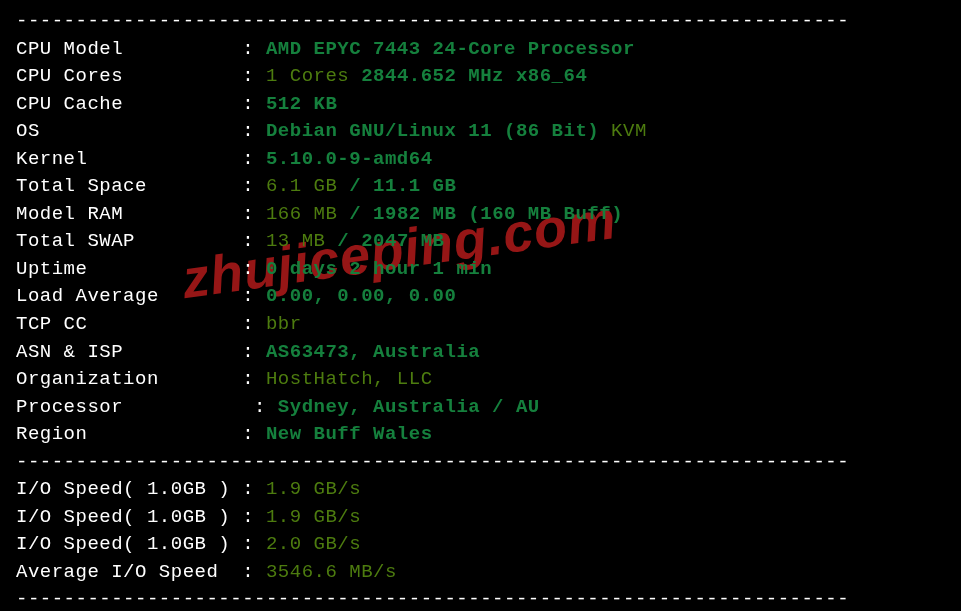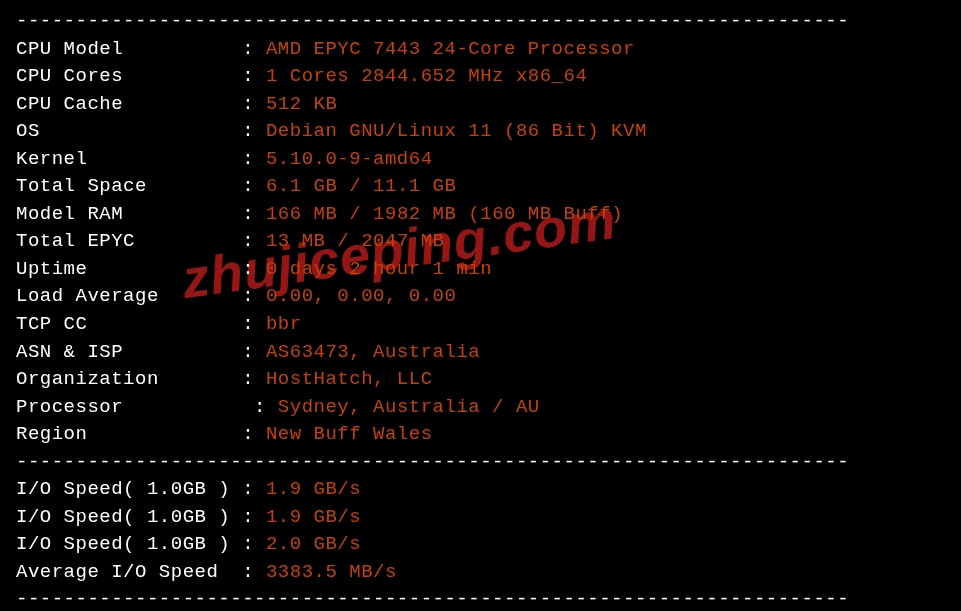--- a/index.html
+++ b/index.html
@@ -23,24 +23,25 @@
       white-space: pre;
       letter-spacing: 0.5px;
     }
     .label {
       color: #ffffff;
     }
     .colon {
       color: #ffffff;
     }
     .cyan {
-      color: #c2410c;
+      color: #15803d;
+      font-weight: bold;
     }
     .yellow {
-      color: #c2410c;
+      color: #4d7c0f;
     }
     .dash-line {
       color: #ffffff;
       white-space: pre;
       letter-spacing: 0.5px;
     }
     .watermark {
       position: absolute;
       top: 210px;
       left: 180px;
@@ -73,21 +74,21 @@
 <div class="row content-line"><span class="label">CPU Cache         </span><span class="colon"> : </span><span class="cyan">512 KB</span></div>
 
 <div class="row content-line"><span class="label">OS                </span><span class="colon"> : </span><span class="cyan">Debian GNU/Linux 11 (86 Bit)</span><span class="yellow"> KVM</span></div>
 
 <div class="row content-line"><span class="label">Kernel            </span><span class="colon"> : </span><span class="cyan">5.10.0-9-amd64</span></div>
 
 <div class="row content-line"><span class="label">Total Space       </span><span class="colon"> : </span><span class="yellow">6.1 GB</span><span class="cyan"> / </span><span class="cyan">11.1 GB</span></div>
 
 <div class="row content-line"><span class="label">Model RAM         </span><span class="colon"> : </span><span class="yellow">166 MB</span><span class="cyan"> / </span><span class="cyan">1982 MB</span><span class="cyan"> (160 MB Buff)</span></div>
 
-<div class="row content-line"><span class="label">Total EPYC        </span><span class="colon"> : </span><span class="yellow">13 MB</span><span class="cyan"> / </span><span class="cyan">2047 MB</span></div>
+<div class="row content-line"><span class="label">Total SWAP        </span><span class="colon"> : </span><span class="yellow">13 MB</span><span class="cyan"> / </span><span class="cyan">2047 MB</span></div>
 
 <div class="row content-line"><span class="label">Uptime            </span><span class="colon"> : </span><span class="cyan">0 days 2 hour 1 min</span></div>
 
 <div class="row content-line"><span class="label">Load Average      </span><span class="colon"> : </span><span class="cyan">0.00, 0.00, 0.00</span></div>
 
 <div class="row content-line"><span class="label">TCP CC            </span><span class="colon"> : </span><span class="yellow">bbr</span></div>
 
 <div class="row content-line"><span class="label">ASN &amp; ISP         </span><span class="colon"> : </span><span class="cyan">AS63473, Australia</span></div>
 
 <div class="row content-line"><span class="label">Organization      </span><span class="colon"> : </span><span class="yellow">HostHatch, LLC</span></div>
@@ -97,15 +98,15 @@
 <div class="row content-line"><span class="label">Region            </span><span class="colon"> : </span><span class="cyan">New Buff Wales</span></div>
 
 <div class="dash-line content-line">----------------------------------------------------------------------</div>
 
 <div class="row content-line"><span class="label">I/O Speed( 1.0GB )</span><span class="colon"> : </span><span class="yellow">1.9 GB/s</span></div>
 
 <div class="row content-line"><span class="label">I/O Speed( 1.0GB )</span><span class="colon"> : </span><span class="yellow">1.9 GB/s</span></div>
 
 <div class="row content-line"><span class="label">I/O Speed( 1.0GB )</span><span class="colon"> : </span><span class="yellow">2.0 GB/s</span></div>
 
-<div class="row content-line"><span class="label">Average I/O Speed </span><span class="colon"> : </span><span class="yellow">3383.5 MB/s</span></div>
+<div class="row content-line"><span class="label">Average I/O Speed </span><span class="colon"> : </span><span class="yellow">3546.6 MB/s</span></div>
 
 <div class="dash-line content-line">----------------------------------------------------------------------</div>
 
 </body></html>

